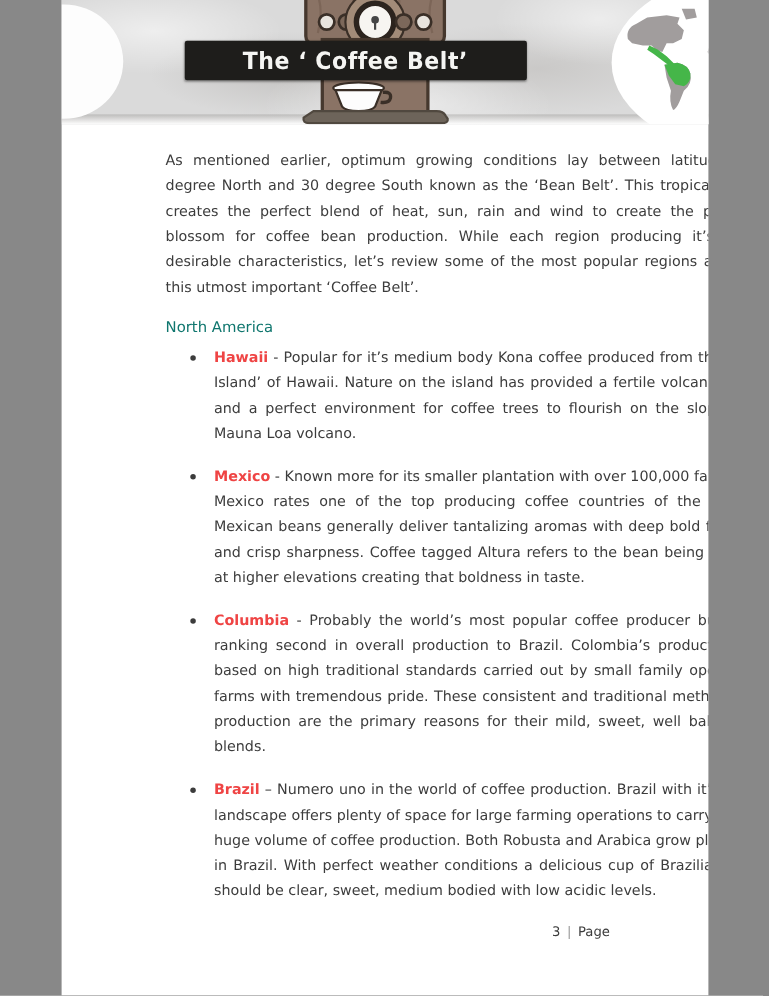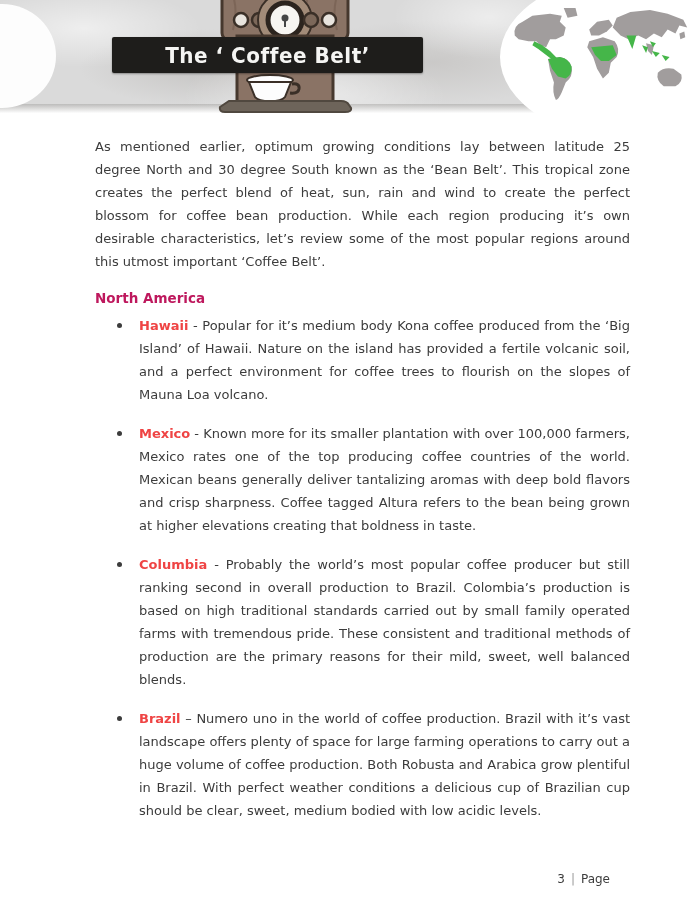--- a/index.html
+++ b/index.html
@@ -1,17 +1,17 @@
 <!DOCTYPE html>
 <html><head>
 <meta charset="utf-8">
 <style>
   html,body{margin:0;padding:0;background:#888;}
   .page{
-    position:relative;width:699px;height:905px;margin:0 auto;
+    position:relative;width:588px;height:905px;margin:0 auto;
     background:#ffffff;overflow:hidden;
     font-family:"DejaVu Sans","Liberation Sans",sans-serif;
     color:#3c3c3c;
   }
   
   .header{position:absolute;left:0;top:0;width:699px;height:113px;overflow:hidden;
     background-color:#dadada;
     background-image:
       radial-gradient(ellipse 180px 60px at 12% 25%, rgba(255,255,255,.55), transparent 65%),
       radial-gradient(ellipse 220px 80px at 45% 85%, rgba(255,255,255,.42), transparent 60%),
@@ -36,30 +36,30 @@
   .cupfill{fill:#fdfdfd;stroke:#3a2f27;stroke-width:2;}
   .banner{position:absolute;left:112px;top:37px;width:311px;height:36px;z-index:3;
     background:#1e1d1b;border-radius:2px;display:flex;align-items:center;justify-content:center;
     box-shadow:0 1px 2px rgba(0,0,0,.35);}
   .banner span{color:#f5f5f3;font-size:20px;font-weight:bold;letter-spacing:.5px;
     transform:scaleY(1.08);}
   
   .content{position:absolute;left:0;top:113px;width:699px;padding:22px 69px 0 95px;
     box-sizing:border-box;font-size:13px;line-height:23px;text-align:justify;}
   .intro{margin:0;}
-  .section-heading{margin:14px 0 0 0;font-size:13.5px;line-height:23px;font-weight:bold;
-    color:#be185d;text-align:left;}
+  .section-heading{margin:14px 0 0 0;font-size:13.5px;line-height:23px;font-weight:normal;
+    color:#0f766e;text-align:left;}
   .bullet-list{list-style:none;margin:4px 0 0 0;padding:0;}
   .bullet-list li{position:relative;padding-left:44px;margin:0 0 16px 0;}
   .bullet-list li::before{content:"";position:absolute;left:22px;top:9px;width:5px;height:5px;
     border-radius:50%;background:#3c3c3c;}
   .sect2 .section-heading{margin-top:19px;}
   .term{font-weight:bold;color:#ef4444;}
   
-  .footer{position:absolute;top:872px;right:89px;font-size:12px;color:#3c3c3c;}
+  .footer{position:absolute;top:840px;right:89px;font-size:12px;color:#3c3c3c;}
   .footer .pipe{color:#9a9a9a;margin:0 6px;}
 </style>
 </head>
 <body>
 
 <div class="page">
 
   <div class="header">
     <div class="curve-left"></div>
     <div class="curve-right"></div>

